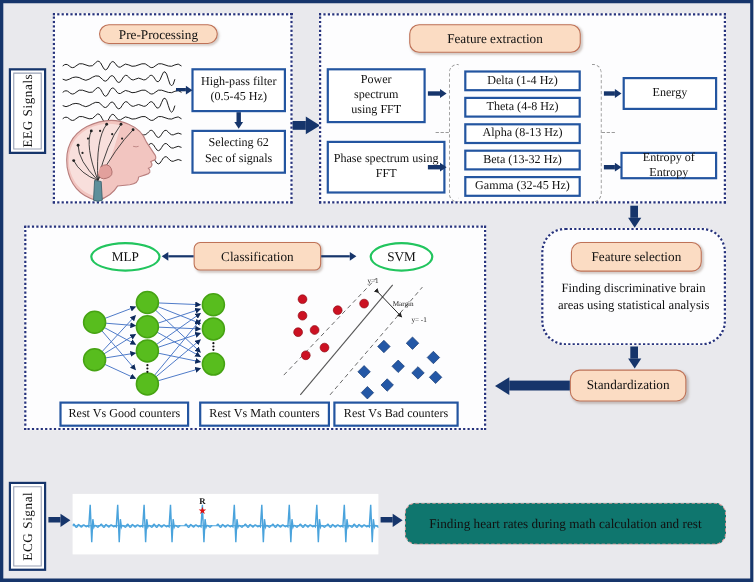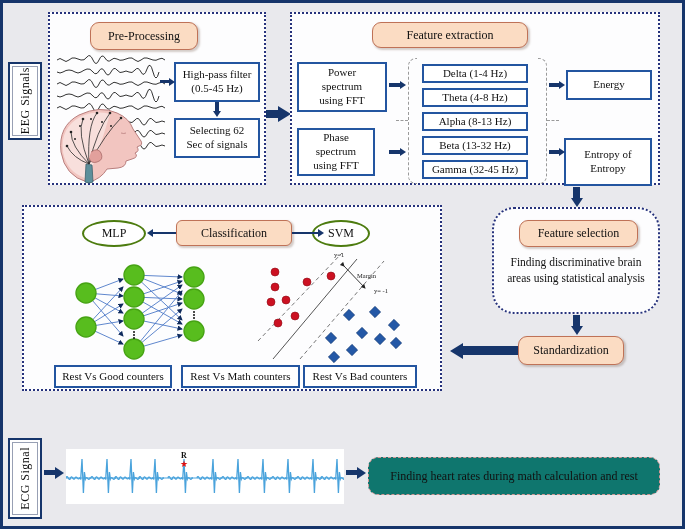--- a/index.html
+++ b/index.html
@@ -13,21 +13,21 @@
     position:absolute;background:#fbdcc3;border:1px solid #bf7257;border-radius:9px;
     display:flex;align-items:center;justify-content:center;font-size:12px;
     box-shadow:1.5px 1.5px 2px rgba(90,60,40,.25);box-sizing:border-box;text-align:center;
   }
   .wbox{
     position:absolute;background:#fff;border:2px solid #2355a0;box-sizing:border-box;
     display:flex;flex-direction:column;align-items:center;justify-content:center;
     font-size:11px;line-height:1.25;text-align:center;
   }
   .ellipse{
-    position:absolute;background:#fff;border:2px solid #4d7c0f;border-radius:50%;
+    position:absolute;background:#fff;border:2px solid #22c55e;border-radius:50%;
     display:flex;align-items:center;justify-content:center;font-size:12px;box-sizing:border-box;
   }
   .vlabel{
     position:absolute;background:#fff;border:2px solid #16356b;box-sizing:border-box;
     box-shadow:inset 0 0 0 2px #fff,inset 0 0 0 3px #98a0b4;
     display:flex;align-items:center;justify-content:center;
   }
   .vlabel span{writing-mode:vertical-rl;transform:rotate(180deg);font-size:12px;letter-spacing:.5px;}
   .desc{position:absolute;font-size:11.5px;line-height:1.35;text-align:center;}
   .findbox{
@@ -55,21 +55,21 @@
 </head>
 <body>
 
 <div id="canvas">
 
   <div class="vlabel" style="left:8px;top:62px;width:34px;height:78px">
     <span>EEG Signals</span>
   </div>
 
   <div class="panel" style="left:48px;top:12px;width:218px;height:173px">
-    <div class="peach" style="left:40px;top:8px;width:108px;height:28px">Pre-Processing</div>
+    <div class="peach" style="left:40px;top:8px;width:108px;height:18px">Pre-Processing</div>
 
     <svg style="position:absolute;left:5px;top:40px" width="114" height="130" viewBox="0 0 114 130">
       <defs>
         <path id="sqA" d="M0,0 q3,-3 6,0 t6,0 t6,-2 t6,2 t6,-3 t6,3 t6,0 t6,-2 t6,2 t6,-1 t6,1 t6,-2 t6,2 t6,0 t6,-2 t6,2 t6,-1 t6,1" fill="none" stroke="#1c1c1c" stroke-width="0.9"></path>
         <path id="sqB" d="M0,0 q3,2 6,0 t6,-2 t6,2 t6,0 t6,-3 t6,3 t6,-1 t6,1 t6,0 t6,-2 t6,2 t6,0 t6,-2 t6,2 t6,-3 t6,3 t6,0" fill="none" stroke="#1c1c1c" stroke-width="0.9"></path>
         <path id="sqS" d="M0,0 q3,-2 6,0 t6,2 t6,-2 t6,0 t6,-2 t6,2 t6,0 t6,-2 t6,2 t6,0" fill="none" stroke="#1c1c1c" stroke-width="0.9"></path>
       </defs>
       <use href="#sqA" x="2" y="6"></use>
       <use href="#sqB" x="2" y="18"></use>
       <use href="#sqA" x="2" y="30"></use>
@@ -119,35 +119,35 @@
     <div class="arrow right sm" style="left:110px;top:66px;width:9px;height:3px"></div>
     <div class="arrow down sm" style="left:165px;top:88px;width:4px;height:9px"></div>
   </div>
 
   <div class="arrow right lg" style="left:266px;top:110px;width:12px;height:8px"></div>
 
   <div class="panel" style="left:290px;top:12px;width:370px;height:173px">
     <div class="peach" style="left:80px;top:8px;width:156px;height:26px">Feature extraction</div>
 
     <div class="wbox" style="left:5px;top:48px;width:90px;height:50px;padding:16px">Power spectrum using FFT</div>
-    <div class="wbox" style="left:5px;top:114px;width:78px;height:48px;padding:14px">Phase spectrum using FFT</div>
+    <div class="wbox" style="left:5px;top:114px;width:108px;height:48px;padding:1px">Phase spectrum using FFT</div>
 
     <div class="bracket l" style="left:116px;top:44px;width:9px;height:126px"></div>
     <div class="bracket r" style="left:246px;top:44px;width:9px;height:126px"></div>
     <div class="dashseg" style="left:104px;top:106px;width:12px"></div>
     <div class="dashseg" style="left:255px;top:106px;width:12px"></div>
 
     <div class="wbox" style="left:130px;top:50px;width:106px;height:19px">Delta (1-4 Hz)</div>
     <div class="wbox" style="left:130px;top:74px;width:106px;height:19px">Theta (4-8 Hz)</div>
     <div class="wbox" style="left:130px;top:98px;width:106px;height:19px">Alpha (8-13 Hz)</div>
     <div class="wbox" style="left:130px;top:122px;width:106px;height:19px">Beta (13-32 Hz)</div>
     <div class="wbox" style="left:130px;top:146px;width:106px;height:19px">Gamma (32-45 Hz)</div>
 
     <div class="wbox" style="left:274px;top:56px;width:86px;height:30px">Energy</div>
-    <div class="wbox" style="left:272px;top:124px;width:88px;height:48px;padding:1px">Entropy of Entropy</div>
+    <div class="wbox" style="left:272px;top:124px;width:88px;height:25px;padding:1px">Entropy of Entropy</div>
 
     <div class="arrow right sm" style="left:97px;top:69px;width:11px;height:4px"></div>
     <div class="arrow right sm" style="left:97px;top:136px;width:11px;height:4px"></div>
     <div class="arrow right sm" style="left:257px;top:69px;width:10px;height:4px"></div>
     <div class="arrow right sm" style="left:257px;top:136px;width:10px;height:4px"></div>
   </div>
 
   <div class="arrow down md" style="left:573px;top:187px;width:7px;height:11px"></div>
 
   <div class="panel" style="left:492px;top:207px;width:168px;height:107px;border-radius:22px">
@@ -157,21 +157,21 @@
 
   <div class="arrow down md" style="left:573px;top:315px;width:7px;height:11px"></div>
 
   <div class="peach" style="left:518px;top:336px;width:106px;height:29px">Standardization</div>
 
   <div class="arrow left lg" style="left:463px;top:346px;width:55px;height:9px"></div>
 
   <div class="panel" style="left:22px;top:205px;width:420px;height:186px">
     <div class="ellipse" style="left:58px;top:13px;width:64px;height:27px">MLP</div>
     <div class="peach" style="left:152px;top:13px;width:116px;height:26px;border-radius:6px">Classification</div>
-    <div class="ellipse" style="left:288px;top:13px;width:58px;height:27px">SVM</div>
+    <div class="ellipse" style="left:312px;top:13px;width:58px;height:27px">SVM</div>
     <div class="arrow left sm" style="left:129px;top:25px;width:23px;height:2px"></div>
     <div class="arrow right sm" style="left:268px;top:25px;width:26px;height:2px"></div>
 
     <svg style="position:absolute;left:46px;top:52px" width="140" height="110" viewBox="0 0 140 110">
       <defs>
         <marker id="nh" markerWidth="7" markerHeight="6" refX="5" refY="3" orient="auto">
           <path d="M0,0 L6,3 L0,6 Z" fill="#0e2a5c"></path>
         </marker>
       </defs>
       <g stroke="#4d79c7" stroke-width="0.9" marker-end="url(#nh)">

